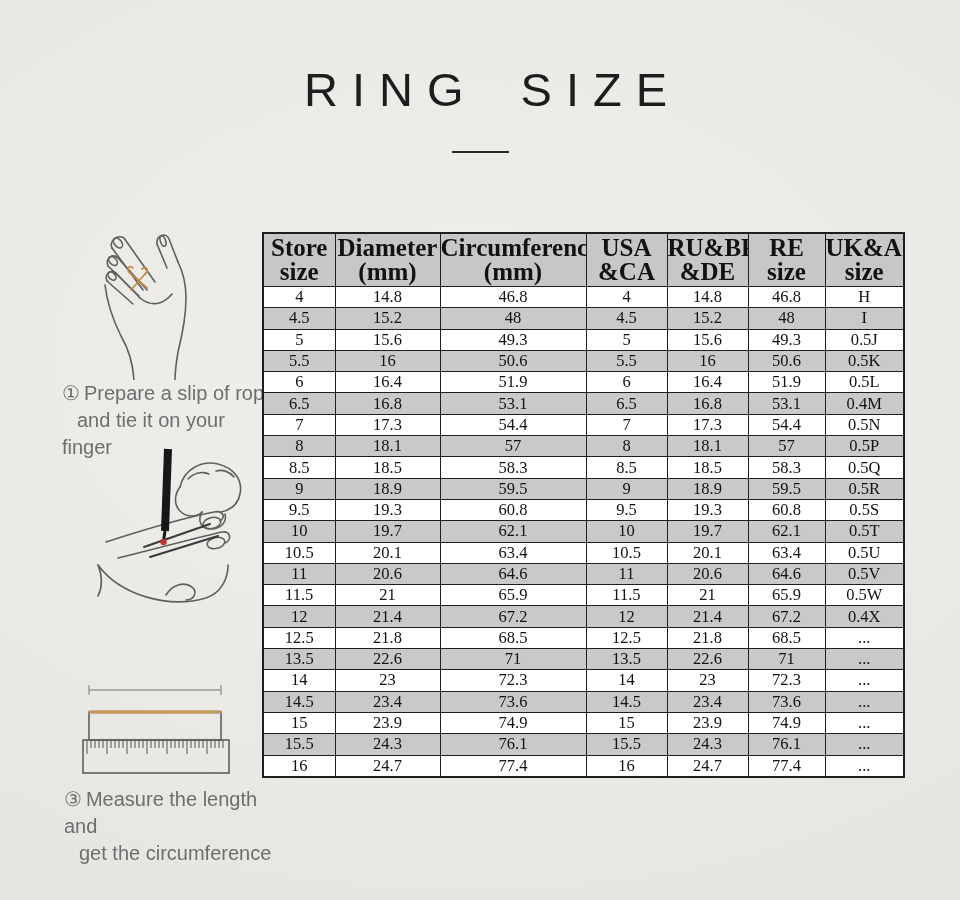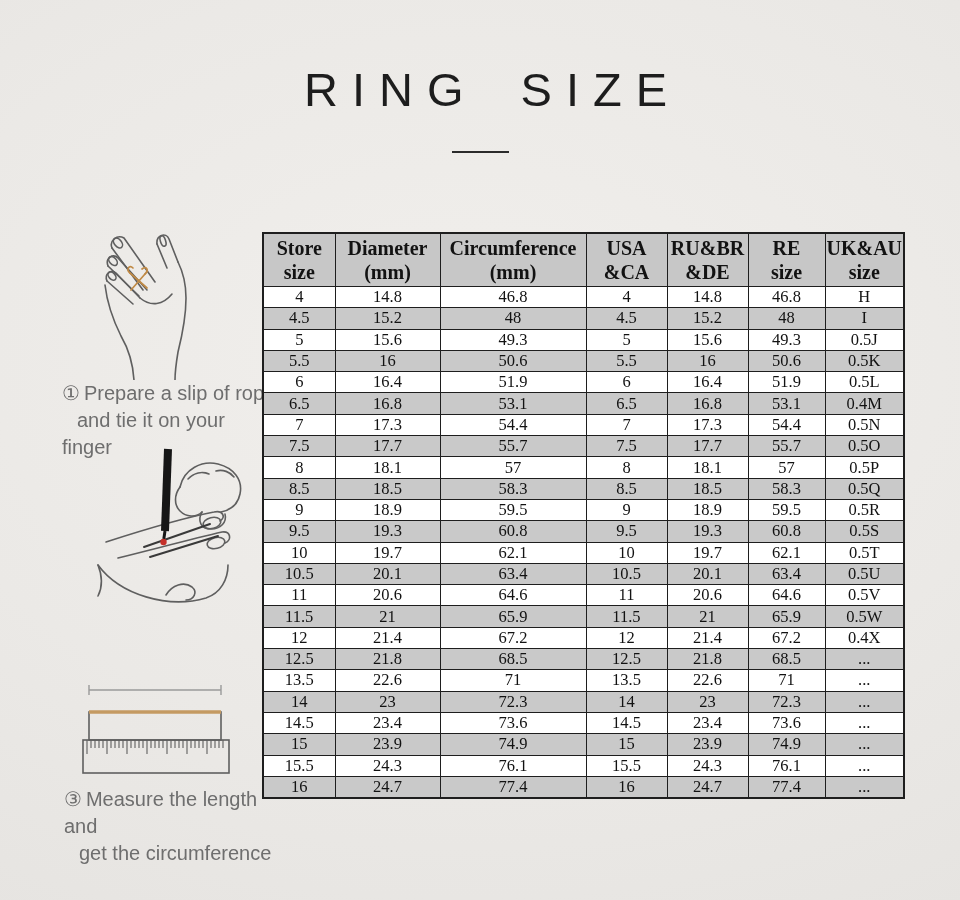--- a/index.html
+++ b/index.html
@@ -32,21 +32,21 @@
     position:absolute;left:262px;top:232px;width:641px;
     border-collapse:collapse;table-layout:fixed;
     font-family:"Liberation Serif", serif;color:#121212;
     border:2px solid #1e1e1e;
   }
   table.ring th, table.ring td{
     border:1px solid #1e1e1e;text-align:center;vertical-align:middle;
     padding:0;overflow:hidden;
   }
   table.ring th{
-    background:#c7c7c7;font-weight:bold;font-size:20px;line-height:24px;
+    background:#c7c7c7;font-weight:bold;font-size:25px;line-height:24px;
     height:52px;white-space:pre-line;
   }
   table.ring td{
     font-size:16.5px;height:20.3px;line-height:20px;background:#ffffff;
   }
   table.ring tbody tr:nth-child(even) td{background:#c9c9c9;}
 </style>
 </head>
 <body>
 
@@ -230,29 +230,20 @@
         <tr>
           <td>7</td>
           <td>17.3</td>
           <td>54.4</td>
           <td>7</td>
           <td>17.3</td>
           <td>54.4</td>
           <td>0.5N</td>
         </tr>
         <tr>
-          <td>7.5</td>
-          <td>17.7</td>
-          <td>55.7</td>
-          <td>7.5</td>
-          <td>17.7</td>
-          <td>55.7</td>
-          <td>0.5O</td>
-        </tr>
-        <tr>
           <td>8</td>
           <td>18.1</td>
           <td>57</td>
           <td>8</td>
           <td>18.1</td>
           <td>57</td>
           <td>0.5P</td>
         </tr>
         <tr>
           <td>8.5</td>

